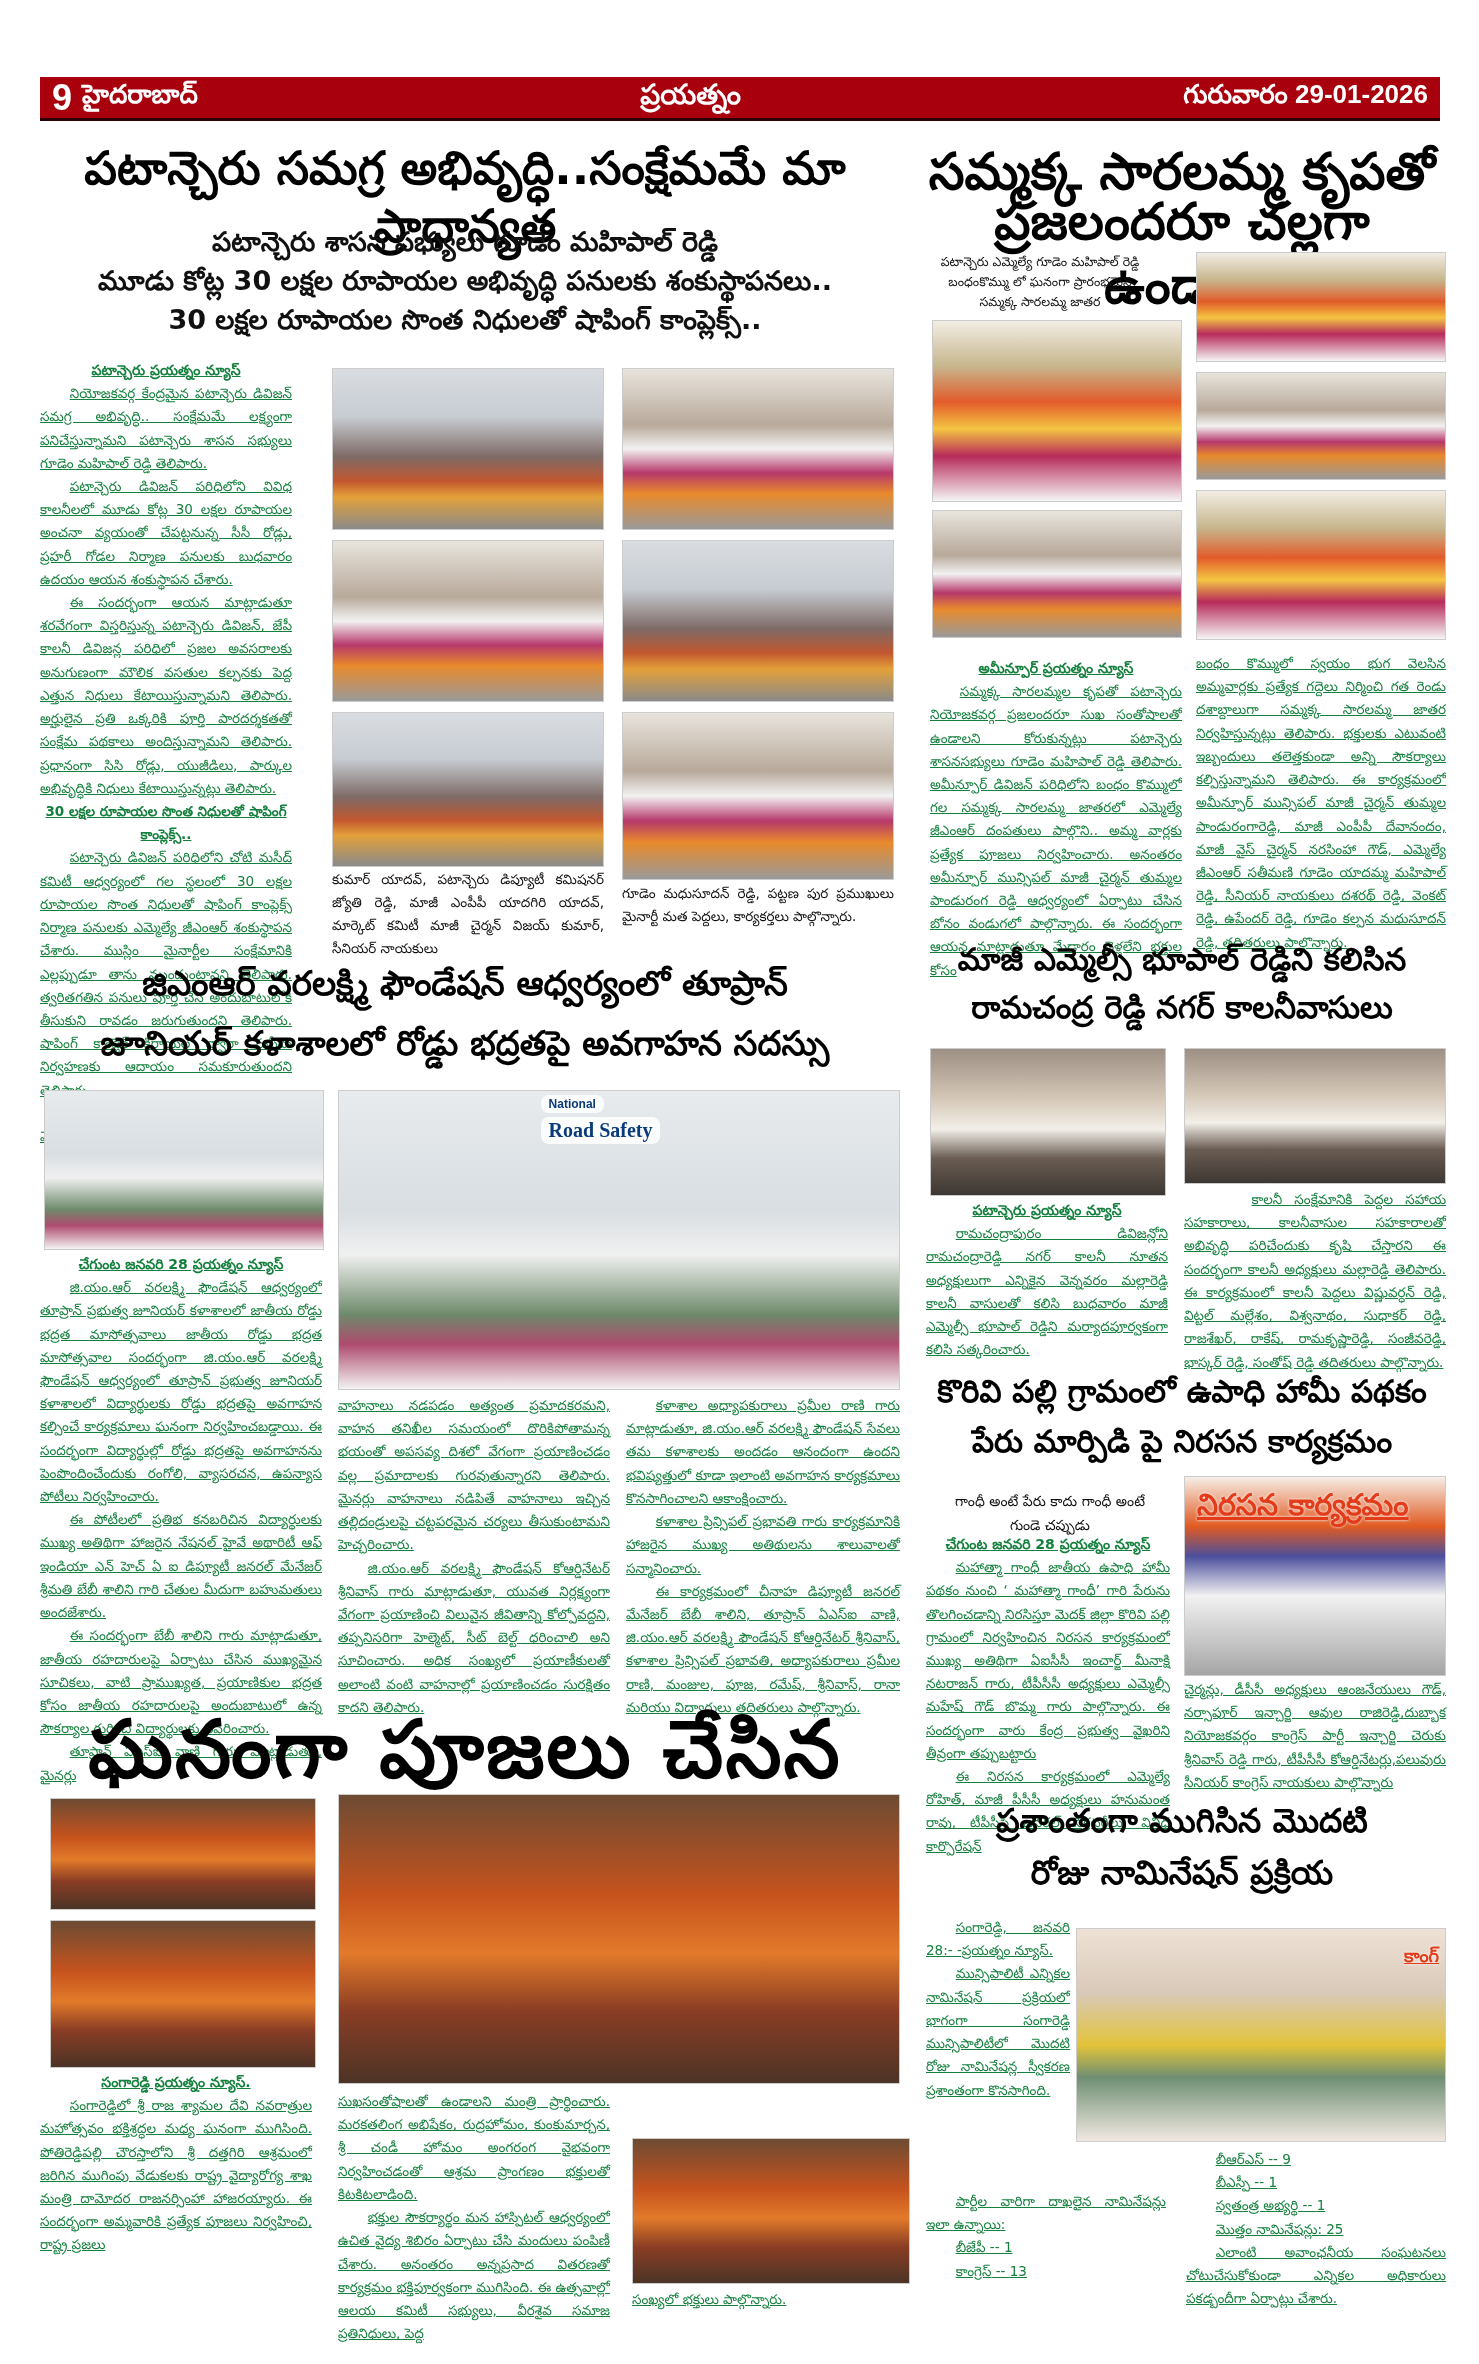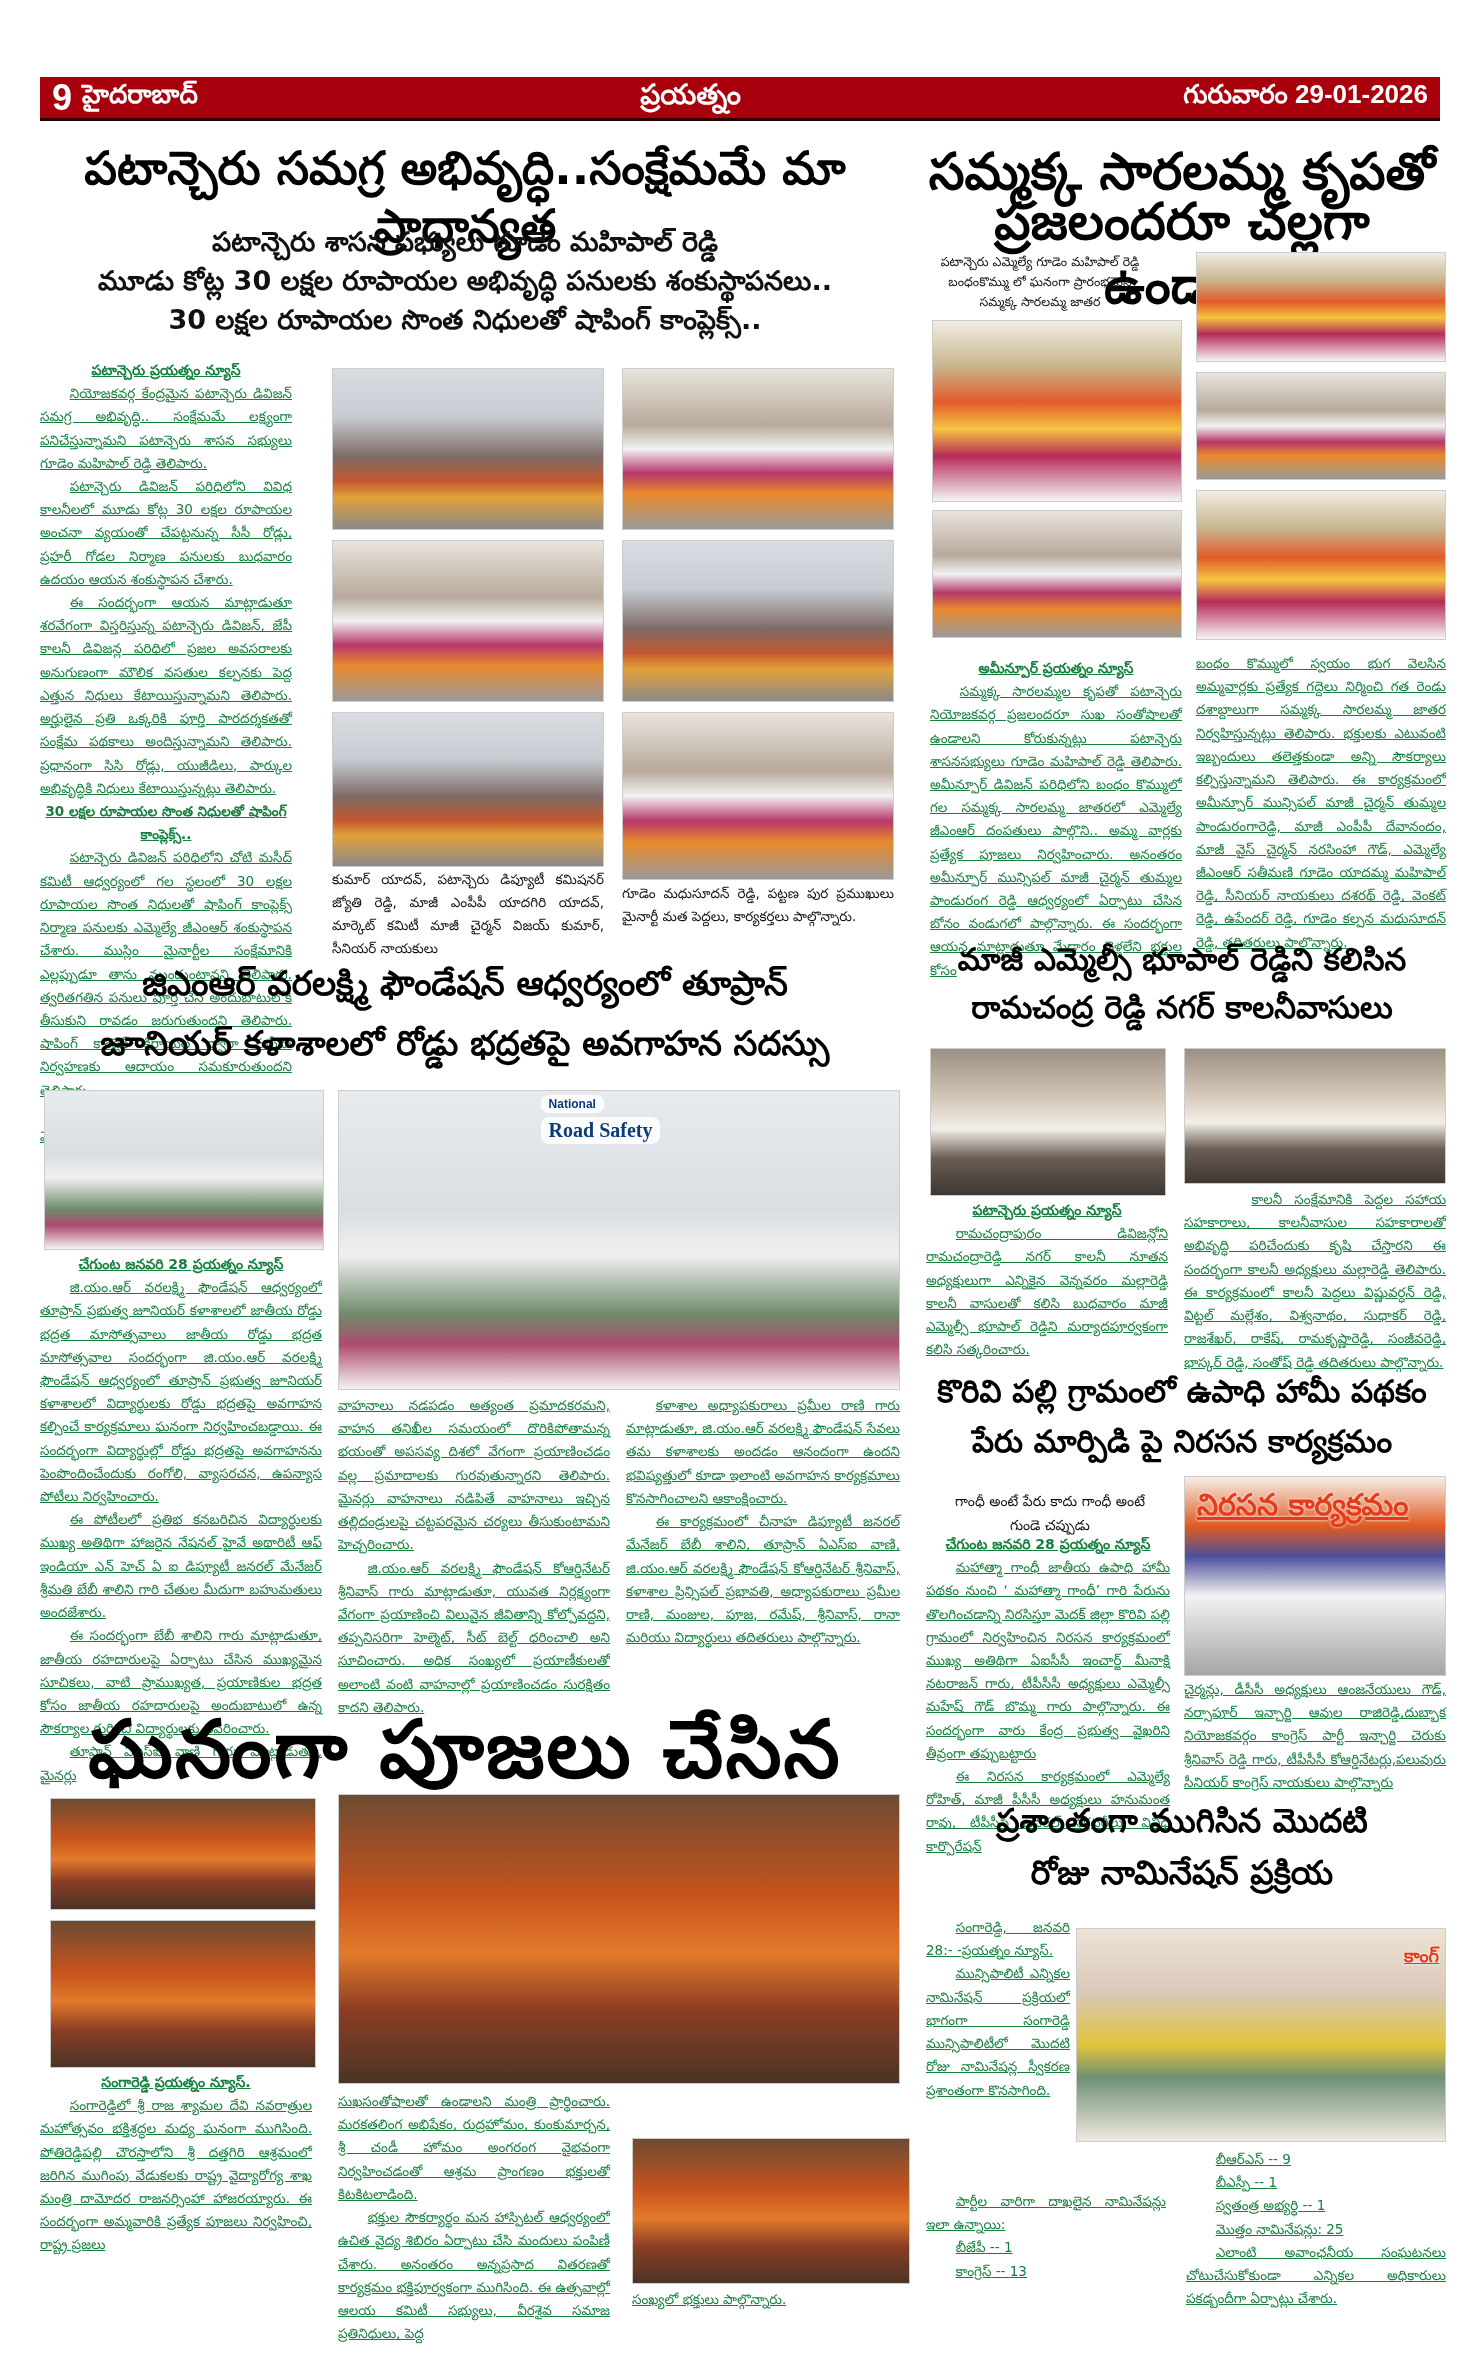--- a/index.html
+++ b/index.html
@@ -110,20 +110,21 @@
   <p>ఈ పోటీలలో ప్రతిభ కనబరిచిన విద్యార్థులకు ముఖ్య అతిథిగా హాజరైన నేషనల్ హైవే అథారిటీ ఆఫ్ ఇండియా ఎన్ హెచ్ ఏ ఐ డిప్యూటీ జనరల్ మేనేజర్ శ్రీమతి బేబీ శాలిని గారి చేతుల మీదుగా బహుమతులు అందజేశారు.</p>
   <p>ఈ సందర్భంగా బేబీ శాలిని గారు మాట్లాడుతూ, జాతీయ రహదారులపై ఏర్పాటు చేసిన ముఖ్యమైన సూచికలు, వాటి ప్రాముఖ్యత, ప్రయాణికుల భద్రత కోసం జాతీయ రహదారులపై అందుబాటులో ఉన్న సౌకర్యాల గురించి విద్యార్థులకు వివరించారు.</p>
   <p>తూప్రాన్ ఏఎస్ఐ వాణి గారు మాట్లాడుతూ, మైనర్లు</p>
 </div>
 <div class="abs col" style="left:338px;top:1394px;width:272px;">
   <p style="text-indent:0">వాహనాలు నడపడం అత్యంత ప్రమాదకరమని, వాహన తనిఖీల సమయంలో దొరికిపోతామన్న భయంతో అపసవ్య దిశలో వేగంగా ప్రయాణించడం వల్ల ప్రమాదాలకు గురవుతున్నారని తెలిపారు. మైనర్లు వాహనాలు నడిపితే వాహనాలు ఇచ్చిన తల్లిదండ్రులపై చట్టపరమైన చర్యలు తీసుకుంటామని హెచ్చరించారు.</p>
   <p>జి.యం.ఆర్ వరలక్ష్మి ఫౌండేషన్ కోఆర్డినేటర్ శ్రీనివాస్ గారు మాట్లాడుతూ, యువత నిర్లక్ష్యంగా వేగంగా ప్రయాణించి విలువైన జీవితాన్ని కోల్పోవద్దని, తప్పనిసరిగా హెల్మెట్, సీట్ బెల్ట్ ధరించాలి అని సూచించారు. అధిక సంఖ్యలో ప్రయాణీకులతో అలాంటి వంటి వాహనాల్లో ప్రయాణించడం సురక్షితం కాదని తెలిపారు.</p>
 </div>
 <div class="abs col" style="left:626px;top:1394px;width:274px;">
   <p>కళాశాల అధ్యాపకురాలు ప్రమీల రాణి గారు మాట్లాడుతూ, జి.యం.ఆర్ వరలక్ష్మి ఫౌండేషన్ సేవలు తమ కళాశాలకు అందడం ఆనందంగా ఉందని భవిష్యత్తులో కూడా ఇలాంటి అవగాహన కార్యక్రమాలు కొనసాగించాలని ఆకాంక్షించారు.</p>
+  <p>కళాశాల ప్రిన్సిపల్ ప్రభావతి గారు కార్యక్రమానికి హాజరైన ముఖ్య అతిథులను శాలువాలతో సన్మానించారు.</p>
   <p>ఈ కార్యక్రమంలో చీనాహ డిప్యూటీ జనరల్ మేనేజర్ బేబీ శాలిని, తూప్రాన్ ఏఎస్ఐ వాణి, జి.యం.ఆర్ వరలక్ష్మి ఫౌండేషన్ కోఆర్డినేటర్ శ్రీనివాస్, కళాశాల ప్రిన్సిపల్ ప్రభావతి, అధ్యాపకురాలు ప్రమీల రాణి, మంజుల, పూజ, రమేష్, శ్రీనివాస్, రానా మరియు విద్యార్థులు తదితరులు పాల్గొన్నారు.</p>
 </div>
 
 <div class="abs headline" style="left:912px;top:940px;width:540px;font-size:31px;">మాజీ ఎమ్మెల్సీ భూపాల్ రెడ్డిని కలిసిన</div>
 <div class="abs headline" style="left:912px;top:988px;width:540px;font-size:31px;">రామచంద్ర రెడ్డి నగర్ కాలనీవాసులు</div>
 <div class="abs photo ph-indoor" style="left:930px;top:1048px;width:236px;height:148px;"></div>
 <div class="abs photo ph-indoor" style="left:1184px;top:1048px;width:262px;height:136px;"></div>
 <div class="abs col" style="left:926px;top:1198px;width:242px;">
   <div class="dateline">పటాన్చెరు ప్రయత్నం న్యూస్</div>
   <p>రామచంద్రాపురం డివిజన్లోని రామచంద్రారెడ్డి నగర్ కాలనీ నూతన అధ్యక్షులుగా ఎన్నికైన వెన్నవరం మల్లారెడ్డి కాలనీ వాసులతో కలిసి బుధవారం మాజీ ఎమ్మెల్సీ భూపాల్ రెడ్డిని మర్యాదపూర్వకంగా కలిసి సత్కరించారు.</p>

